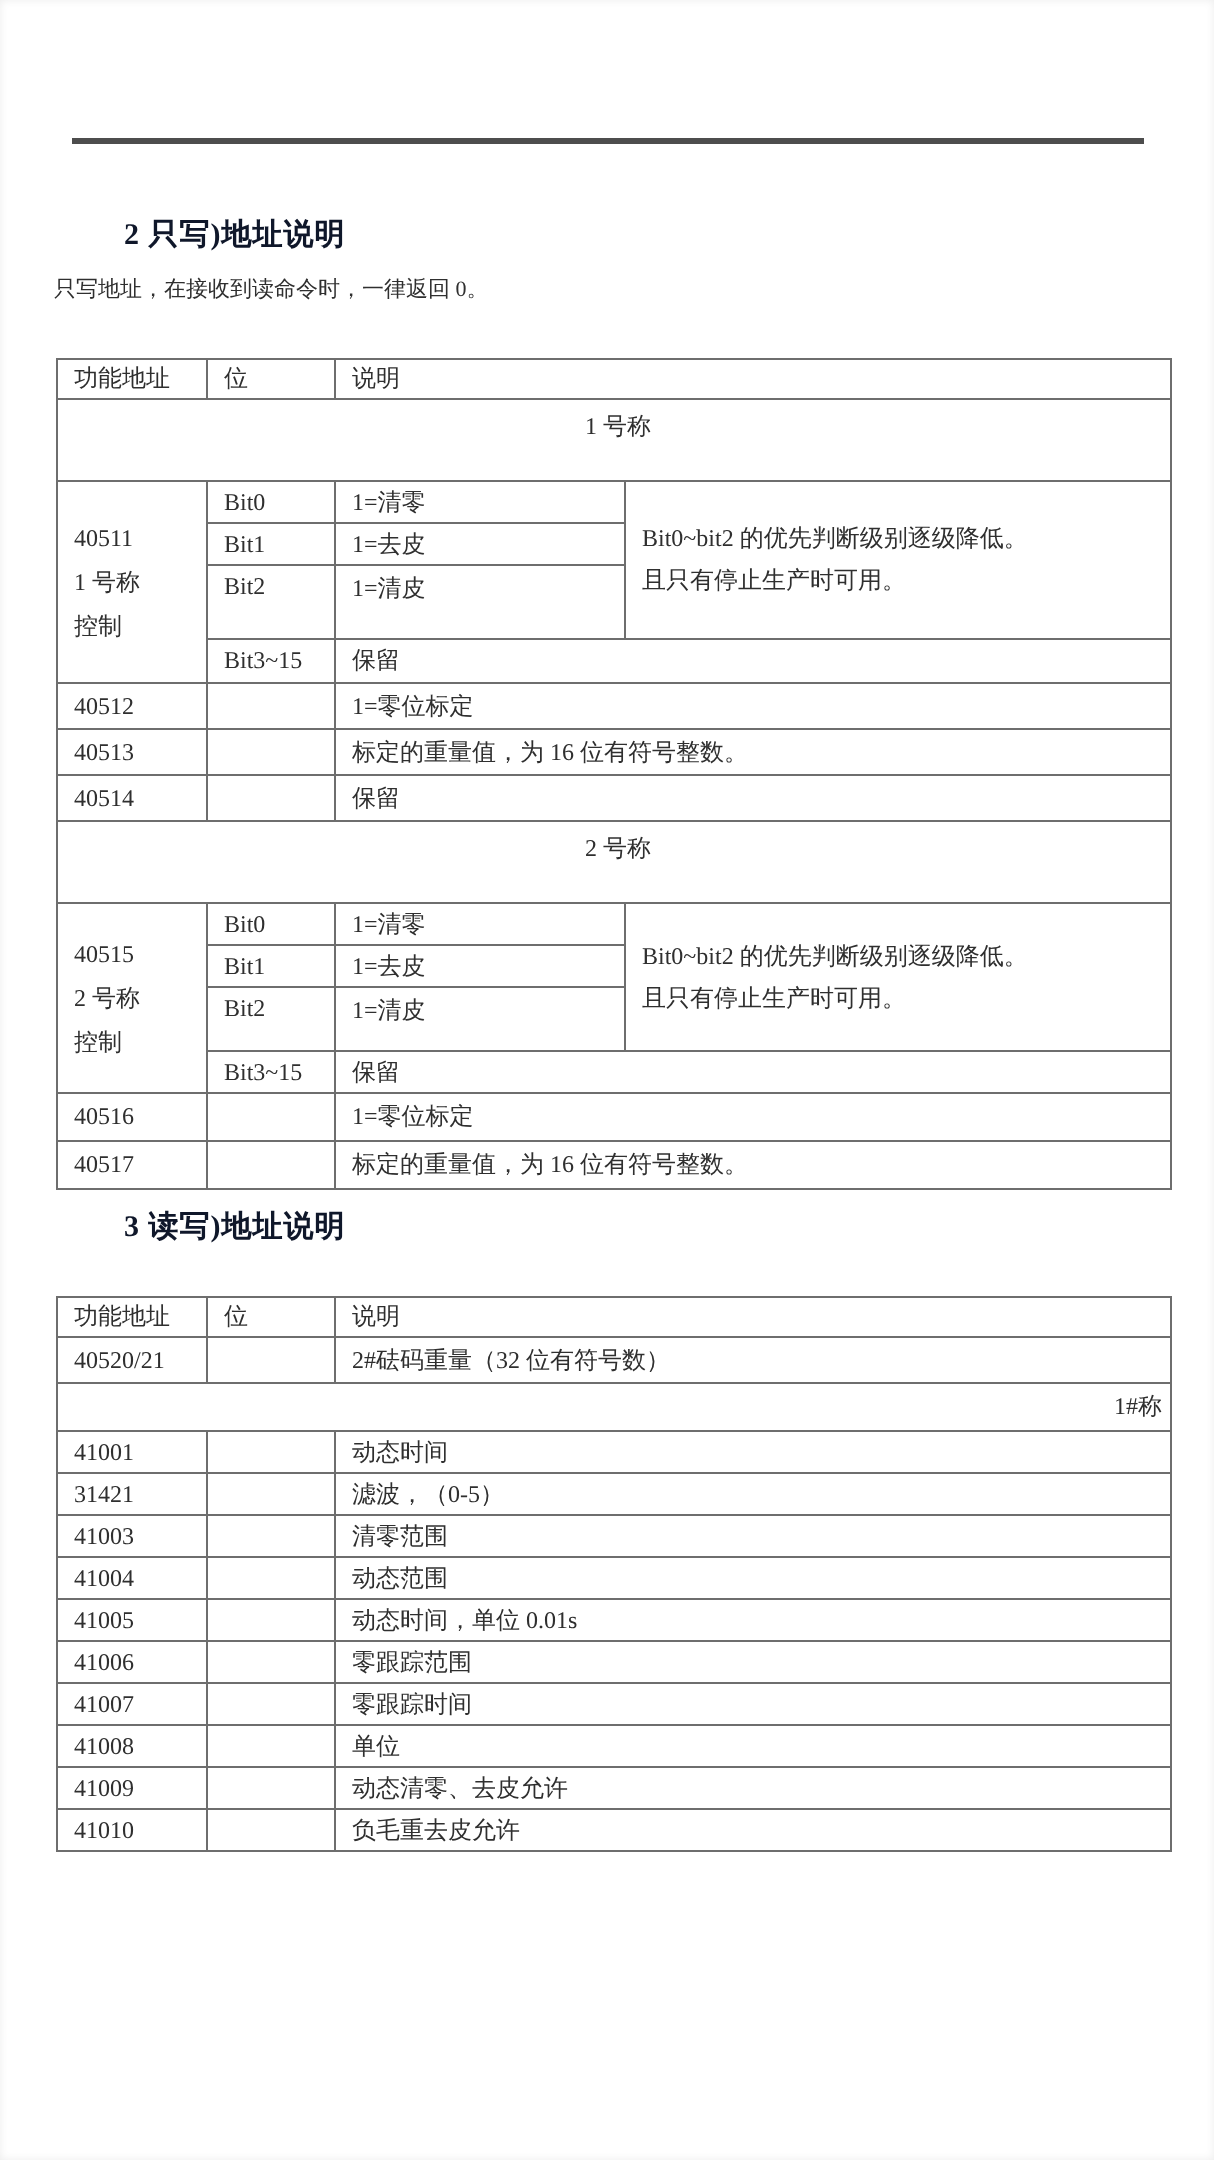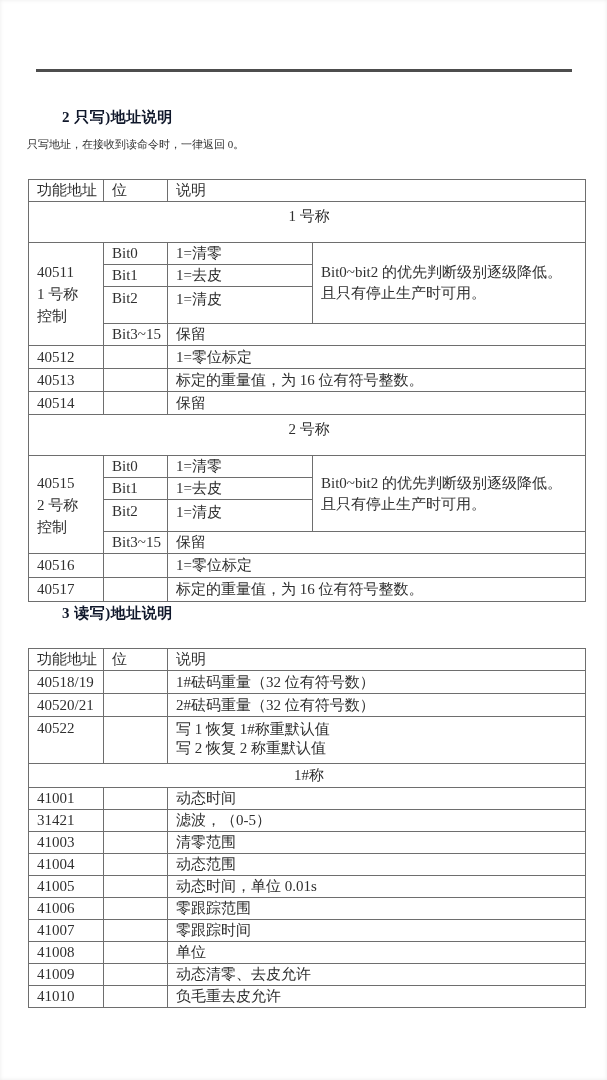--- a/index.html
+++ b/index.html
@@ -26,41 +26,41 @@
   #heading-readwrite { top:604px; }
   .intro {
     position:absolute; left:27px; top:137px;
     margin:0; font-size:11px; color:#2f2f2f;
   }
   table.addr {
     position:absolute; left:28px;
     width:557px;
     border-collapse:collapse;
     table-layout:fixed;
-    font-size:15px;
+    font-size:12px;
   }
   #table-write-only { top:179px; }
   #table-read-write { top:648px; }
   table.addr td {
     border:1px solid #6e6e6e;
     padding:1px 4px 1px 8px;
     vertical-align:middle;
     overflow:hidden;
     white-space:nowrap;
   }
   tr.hdr { height:20px; }
   tr.sec td {
     height:34px;
     text-align:center;
     vertical-align:top;
     padding-top:5px;
   }
   tr.sec-left td {
     height:21px;
-    text-align:center;
+    text-align:right;
     vertical-align:middle;
   }
   tr.bit-row { height:21px; }
   tr.bit-row-tall td { height:32px; vertical-align:top; padding-top:3px; }
   tr.bit-row-tall2 td { height:27px; vertical-align:top; padding-top:3px; }
   tr.reserved-row { height:22px; }
   tr.data-row { height:23px; }
   tr.data-row-sm { height:21px; }
   tr.data-row-md { height:24px;padding-left:32px; }
   tr.reset-row td { height:42px; vertical-align:top; padding-top:3px; }
@@ -204,38 +204,25 @@
         <col style="width:418px">
     </colgroup>
     <tbody>
       <tr class="hdr">
         <td>功能地址</td>
         <td>位</td>
         <td>说明</td>
       </tr>
 
       <tr class="data-row">
-        <td>40518/19</td>
-        <td></td>
-        <td>1#砝码重量（32 位有符号数）</td>
-      </tr>
-      <tr class="data-row">
         <td>40520/21</td>
         <td></td>
         <td>2#砝码重量（32 位有符号数）</td>
       </tr>
 
-      <tr class="reset-row">
-        <td>40522</td>
-        <td></td>
-        <td>
-          <div>写 1 恢复 1#称重默认值</div>
-          <div>写 2 恢复 2 称重默认值</div>
-        </td>
-      </tr>
 
       <tr class="sec-left">
         <td colspan="3">1#称</td>
       </tr>
 
       <tr class="data-row-sm">
         <td>41001</td>
         <td></td>
         <td>动态时间</td>
       </tr>

